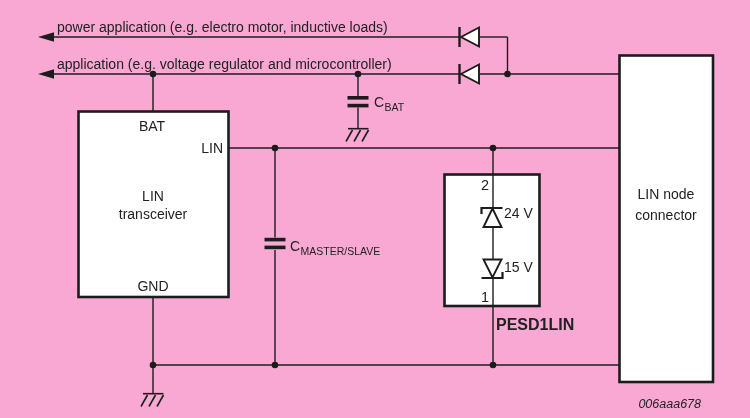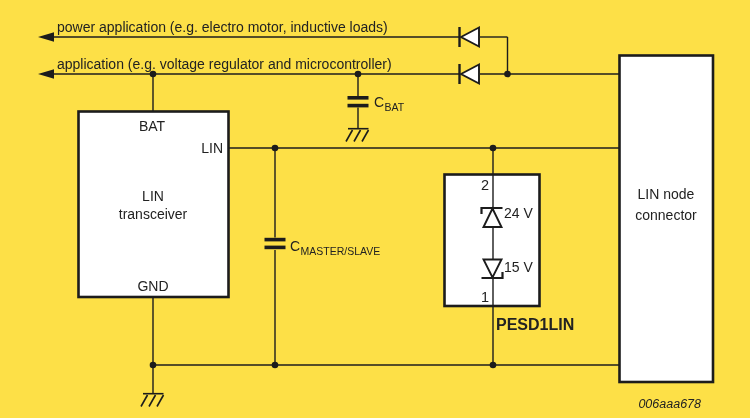--- a/index.html
+++ b/index.html
@@ -6,21 +6,21 @@
     margin: 0;
     padding: 0;
     background: #ffffff;
     width: 750px;
     height: 418px;
     overflow: hidden;
   }
   .diagram-wrap {
     width: 750px;
     height: 418px;
-    background: #fde047;
+    background: #f9a8d4;
   }
   svg text {
     font-family: "Liberation Sans", sans-serif;
     fill: #222222;
     font-size: 14px;
   }
   .wire  { stroke: #1c1c1c; stroke-width: 1.4; fill: none; }
   .bar   { stroke: #1c1c1c; stroke-width: 2.4; fill: none; }
   .box   { fill: #ffffff; stroke: #1c1c1c; stroke-width: 2.6; }
   .dot   { fill: #1c1c1c; stroke: none; }

